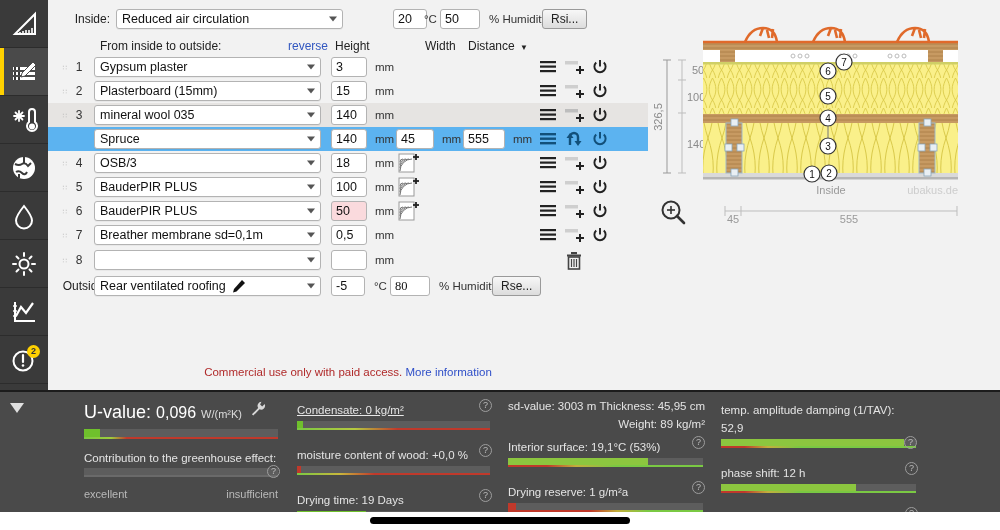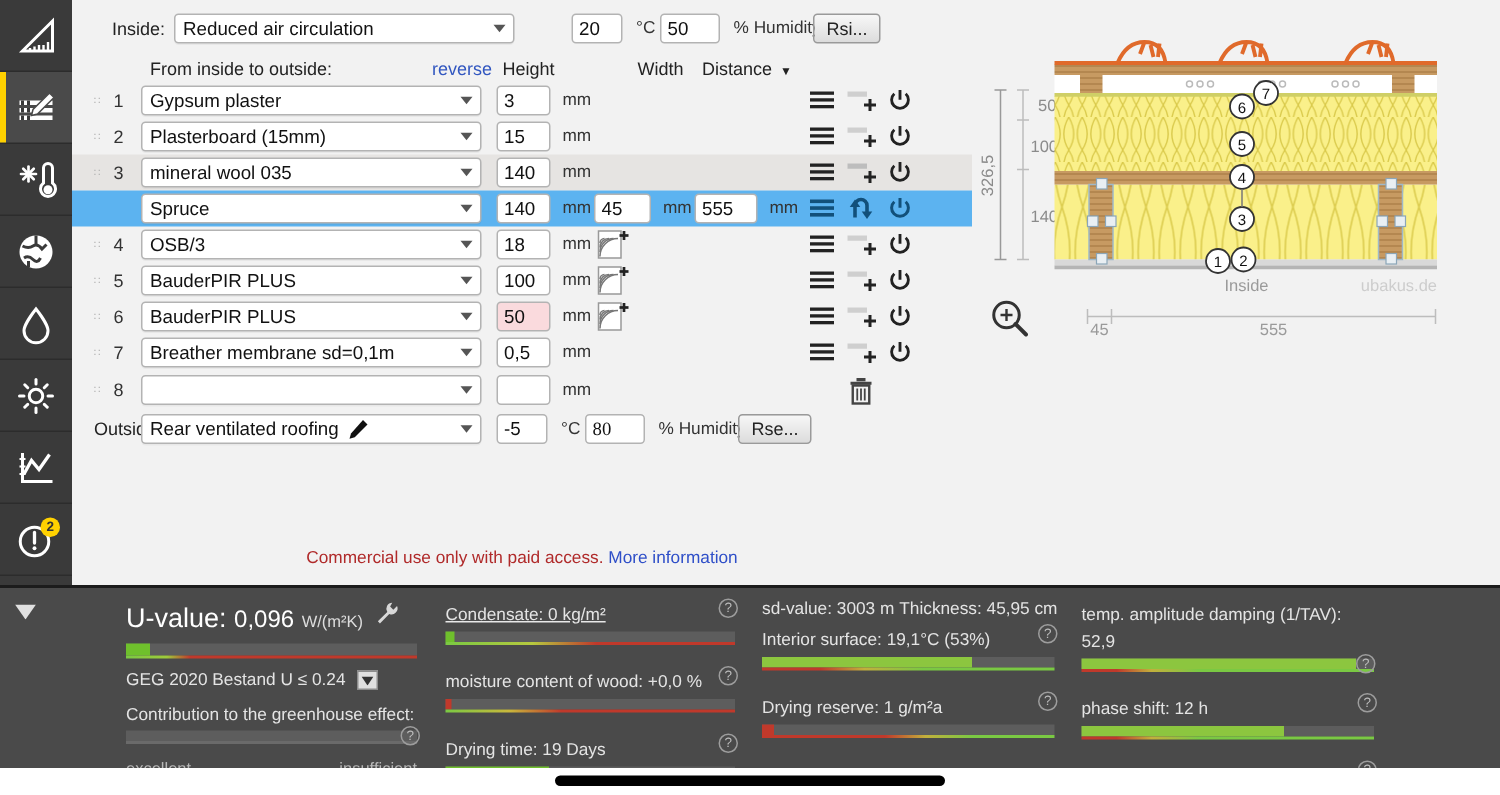--- a/index.html
+++ b/index.html
@@ -269,21 +269,21 @@
   </div>
 
   <div id="editor">
 
     <div class="row" style="top:7px; left:0; width:600px;">
       <span class="lbl-inside">Inside:</span>
       <div class="sel wide" style="position:absolute; left:68px;">
         <span>Reduced air circulation</span>
         <span class="caret"></span>
       </div>
-      <input class="inp t" style="position: absolute; left: 333px;" value="20">
+      <input class="inp t" style="position: absolute; left: 345px;" value="20">
       <span class="unit" style="position:absolute; left:372px;">°C</span>
       <input class="inp hum" style="position: absolute; left: 392px;" value="50">
       <span class="unit" style="position:absolute; left:437px;">% Humidity</span>
       <button class="btn" style="position:absolute; left:494px;">Rsi...</button>
     </div>
 
     <div class="row" style="top:34px; left:0; width:600px;">
       <span class="hdr-lbl" style="left:52px;">From inside to outside:</span>
       <span class="link" style="position:absolute; left:240px;">reverse</span>
       <span class="hdr-lbl" style="left:287px;">Height</span>
@@ -834,28 +834,20 @@
           <svg width="15" height="15" viewBox="0 0 15 15">
               <path d="M10.5,0.8 a4,4 0 0 0 -3.3,6.2 L0.9,13.2 l1.4,1.4 L8.5,8.3 a4,4 0 0 0 5.2,-5.3 L11.2,5.5 L9.1,3.4 Z" fill="#d8d8d8"></path>
             </svg>
         </span>
       </div>
       <div class="bar-wrap" style="margin-top:6px; width:194px;">
         <div class="bar-track" style="background:#5d5d5d;"></div>
         <div style="position:absolute;left:0;top:0;height:8px;width:8%;background:#6fc02c;"></div>
         <div class="bar-base" style="background:linear-gradient(to right,#7ac943 0%,#9fcb3b 14%,#c0392b 22%,#c0392b 100%);"></div>
       </div>
-      <div style="margin-top:6px; font-size:11.5px; color:#e4e4e4; white-space:nowrap;">
-        <span>GEG 2020 Bestand U ≤ 0.24</span>
-        <span class="ddbox">
-          <svg width="8" height="6" viewBox="0 0 8 6">
-              <polygon points="0,0 8,0 4,6" fill="#333"></polygon>
-            </svg>
-        </span>
-      </div>
       <div class="metric-label" style="margin-top:11px;">Contribution to the greenhouse effect:</div>
       <div class="bar-wrap" style="margin-top:4px; width:194px;">
         <div class="bar-track" style="background:#5d5d5d; height:7px;"></div>
         <div class="bar-base" style="top:7px; background:#6a6a6a;"></div>
         <span class="qmark" style="position:absolute; right:-2px; top:-3px;">?</span>
       </div>
       <div style="display:flex; justify-content:space-between; margin-top:8px; width:194px;">
         <span class="scale-lbl">excellent</span>
         <span class="scale-lbl">insufficient</span>
       </div>
@@ -892,20 +884,23 @@
         <div class="bar-base" style="top:7px; background:linear-gradient(to right,#7ac943 0%,#c9b83c 38%,#c0392b 58%,#c0392b 100%);"></div>
       </div>
 
     </div>
 
     <div style="position:absolute; left:508px; top:8px; width:197px;">
       <div style="display:flex; justify-content:space-between;">
         <span class="metric-label">sd-value: 3003 m</span>
         <span class="metric-label">Thickness: 45,95 cm</span>
       </div>
+      <div style="text-align:right; margin-top:2px;">
+        <span class="metric-label">Weight: 89 kg/m²</span>
+      </div>
 
       <div style="position:relative; margin-top:5px;">
         <span class="metric-label">Interior surface: 19,1°C (53%)</span>
         <span class="qmark" style="position:absolute; right:0; top:-1px;">?</span>
       </div>
       <div class="bar-wrap" style="margin-top:3px; width:195px;">
         <div class="bar-track" style="height:7px; background:#5d5d5d;"></div>
         <div style="position:absolute;left:0;top:0;height:7px;width:72%;background:#8cc63f;"></div>
         <div class="bar-base" style="top:7px; background:linear-gradient(to right,#c0392b 0%,#c0392b 20%,#c2b03c 35%,#7ac943 55%,#7ac943 100%);"></div>
       </div>

